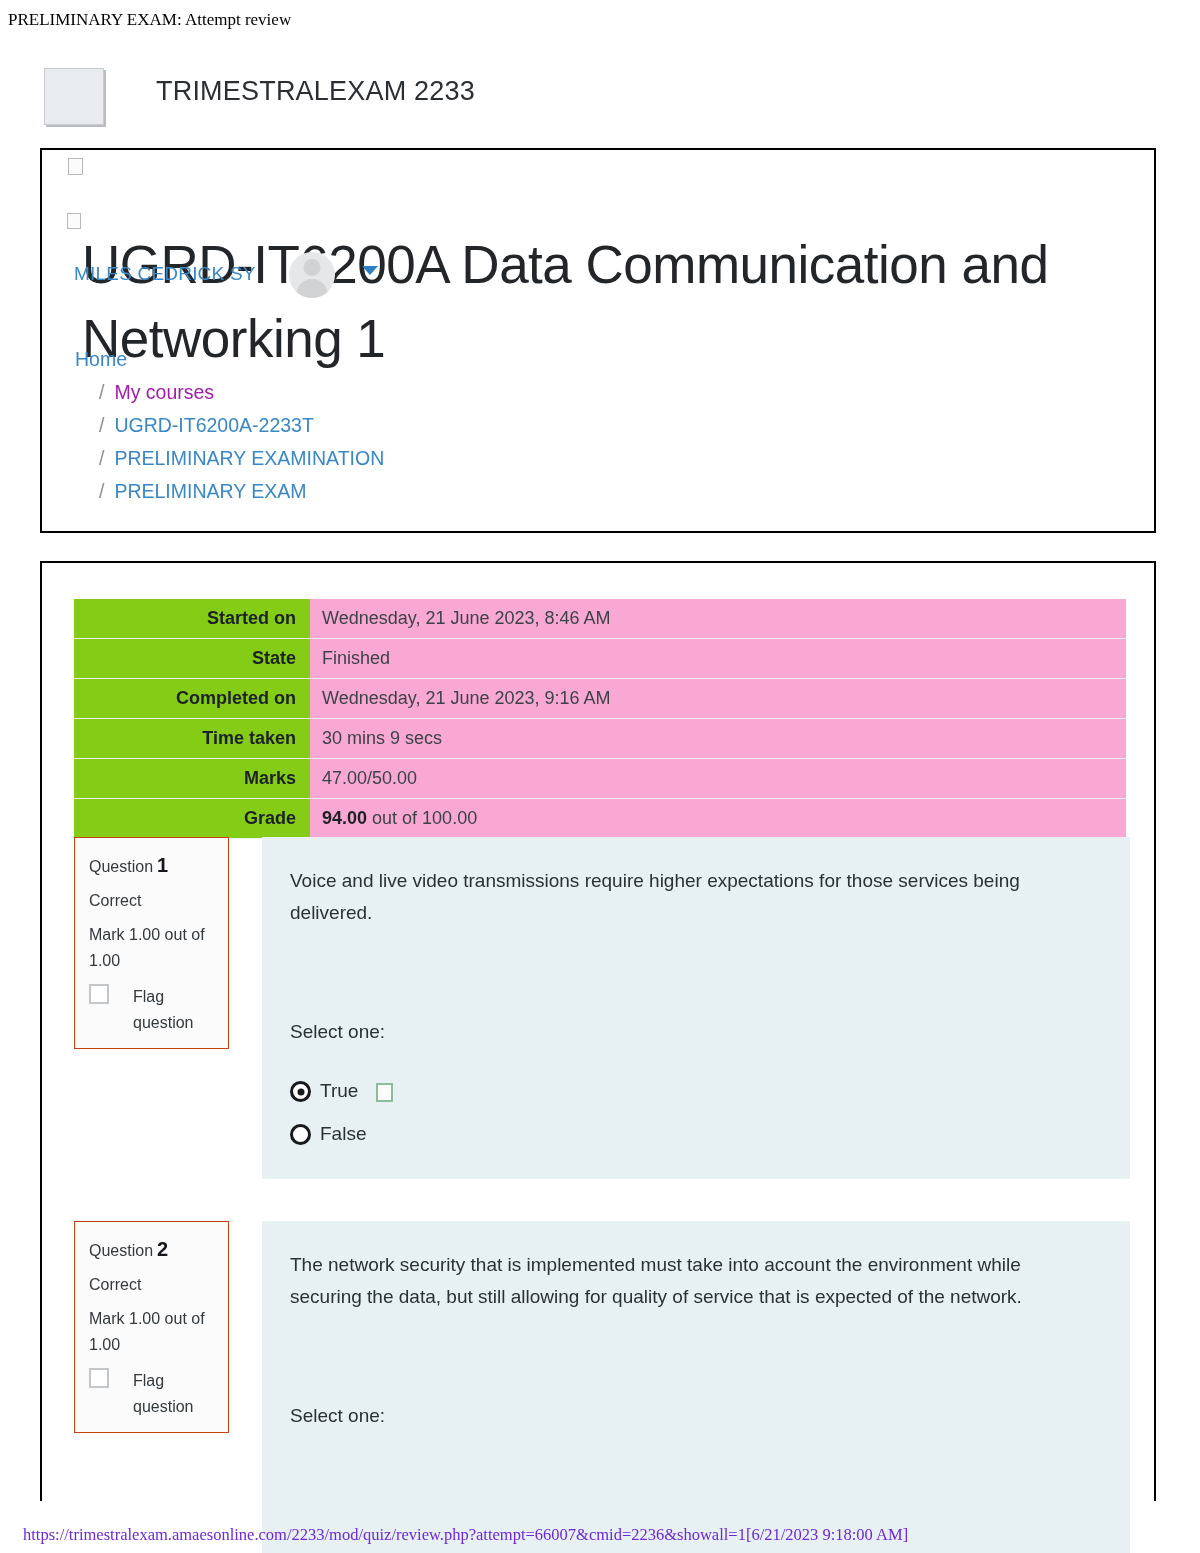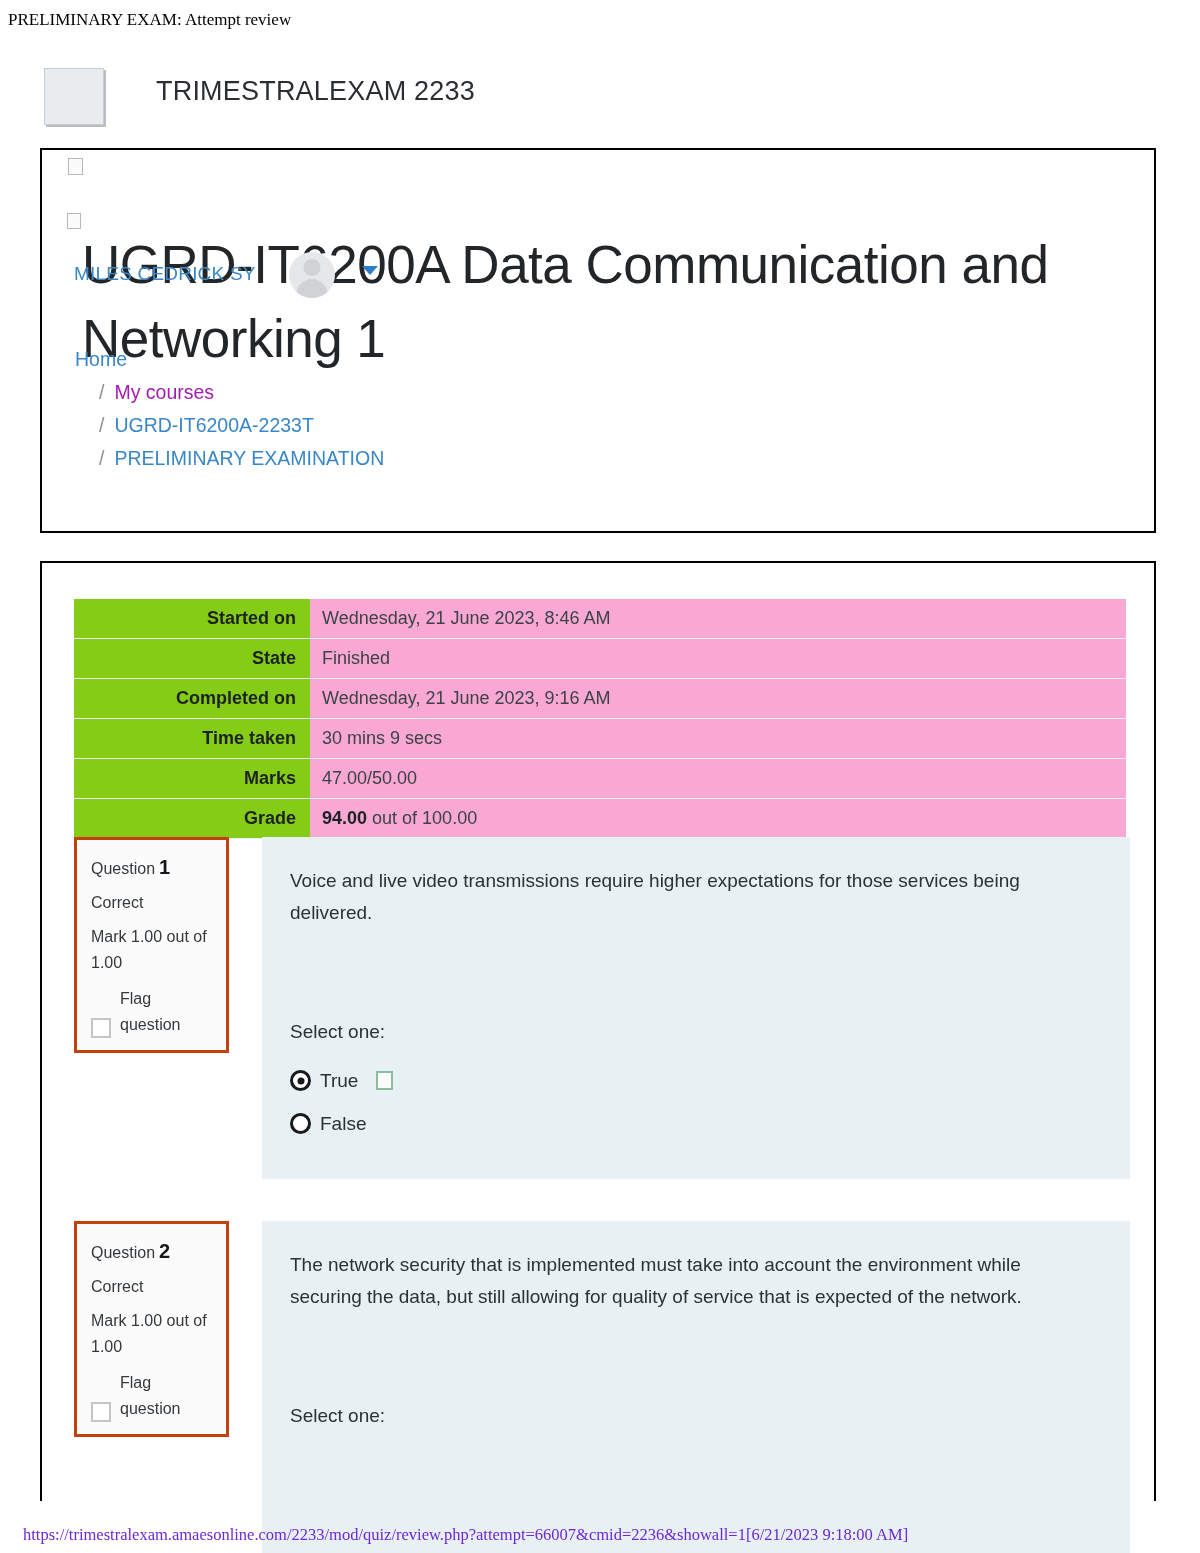--- a/index.html
+++ b/index.html
@@ -229,21 +229,21 @@
     width: 1056px;
   }
   .q1 { top: 274px; height: 342px; }
   .q2 { top: 658px; height: 282px; }
 
   .qinfo {
     position: absolute;
     left: 0;
     top: 0;
     width: 155px;
-    border: 3px solid #c2410c;
+    border: 1px solid #c2410c;
     background: #fbfbfb;
     box-sizing: border-box;
     padding: 14px 12px 12px 14px;
     font-size: 16px;
     color: #33393d;
     line-height: 26px;
   }
   .qinfo .qnum-row {
     margin-bottom: 8px;
     white-space: nowrap;
@@ -251,22 +251,22 @@
   .qinfo .qnum {
     font-size: 20px;
     font-weight: 700;
     color: #14181b;
     margin-left: 4px;
   }
   .qinfo .qstate { margin-bottom: 8px; }
   .qinfo .qmark { margin-bottom: 10px; }
   .flag-row {
     display: flex;
-    align-items: flex-end;
-    gap: 9px;
+    align-items: flex-start;
+    gap: 24px;
   }
   .flag-box {
     width: 20px;
     height: 20px;
     border: 2px solid #c4c7ca;
     background: #fff;
     box-sizing: border-box;
     flex: 0 0 auto;
   }
 
@@ -297,21 +297,21 @@
   .q1 .select-one { top: 184px; }
   .q2 .select-one { top: 184px; }
 
   .answers {
     position: absolute;
     left: 28px;
     top: 222px;
   }
   .answer-row {
     display: flex;
-    align-items: center;
+    align-items: flex-end;
     gap: 9px;
     height: 43px;
     font-size: 19px;
     color: #2b3135;
   }
   .radio {
     width: 21px;
     height: 21px;
     border-radius: 50%;
     border: 3px solid #17191b;
@@ -372,20 +372,23 @@
       <span class="crumb-link">Home</span>
     </div>
     <div class="crumb-line indent">
       <span class="crumb-sep">/</span><span class="crumb-plain">My courses</span>
     </div>
     <div class="crumb-line indent">
       <span class="crumb-sep">/</span><span class="crumb-link">UGRD-IT6200A-2233T</span>
     </div>
     <div class="crumb-line indent">
       <span class="crumb-sep">/</span><span class="crumb-link">PRELIMINARY EXAMINATION</span>
+    </div>
+    <div class="crumb-line indent">
+      <span class="crumb-sep">/</span><span class="crumb-link">PRELIMINARY EXAM</span>
     </div>
   </nav>
 </div>
 
 <div class="card card-body">
 
   <table class="summary">
     <tbody>
       <tr>
         <th>Started on</th>

